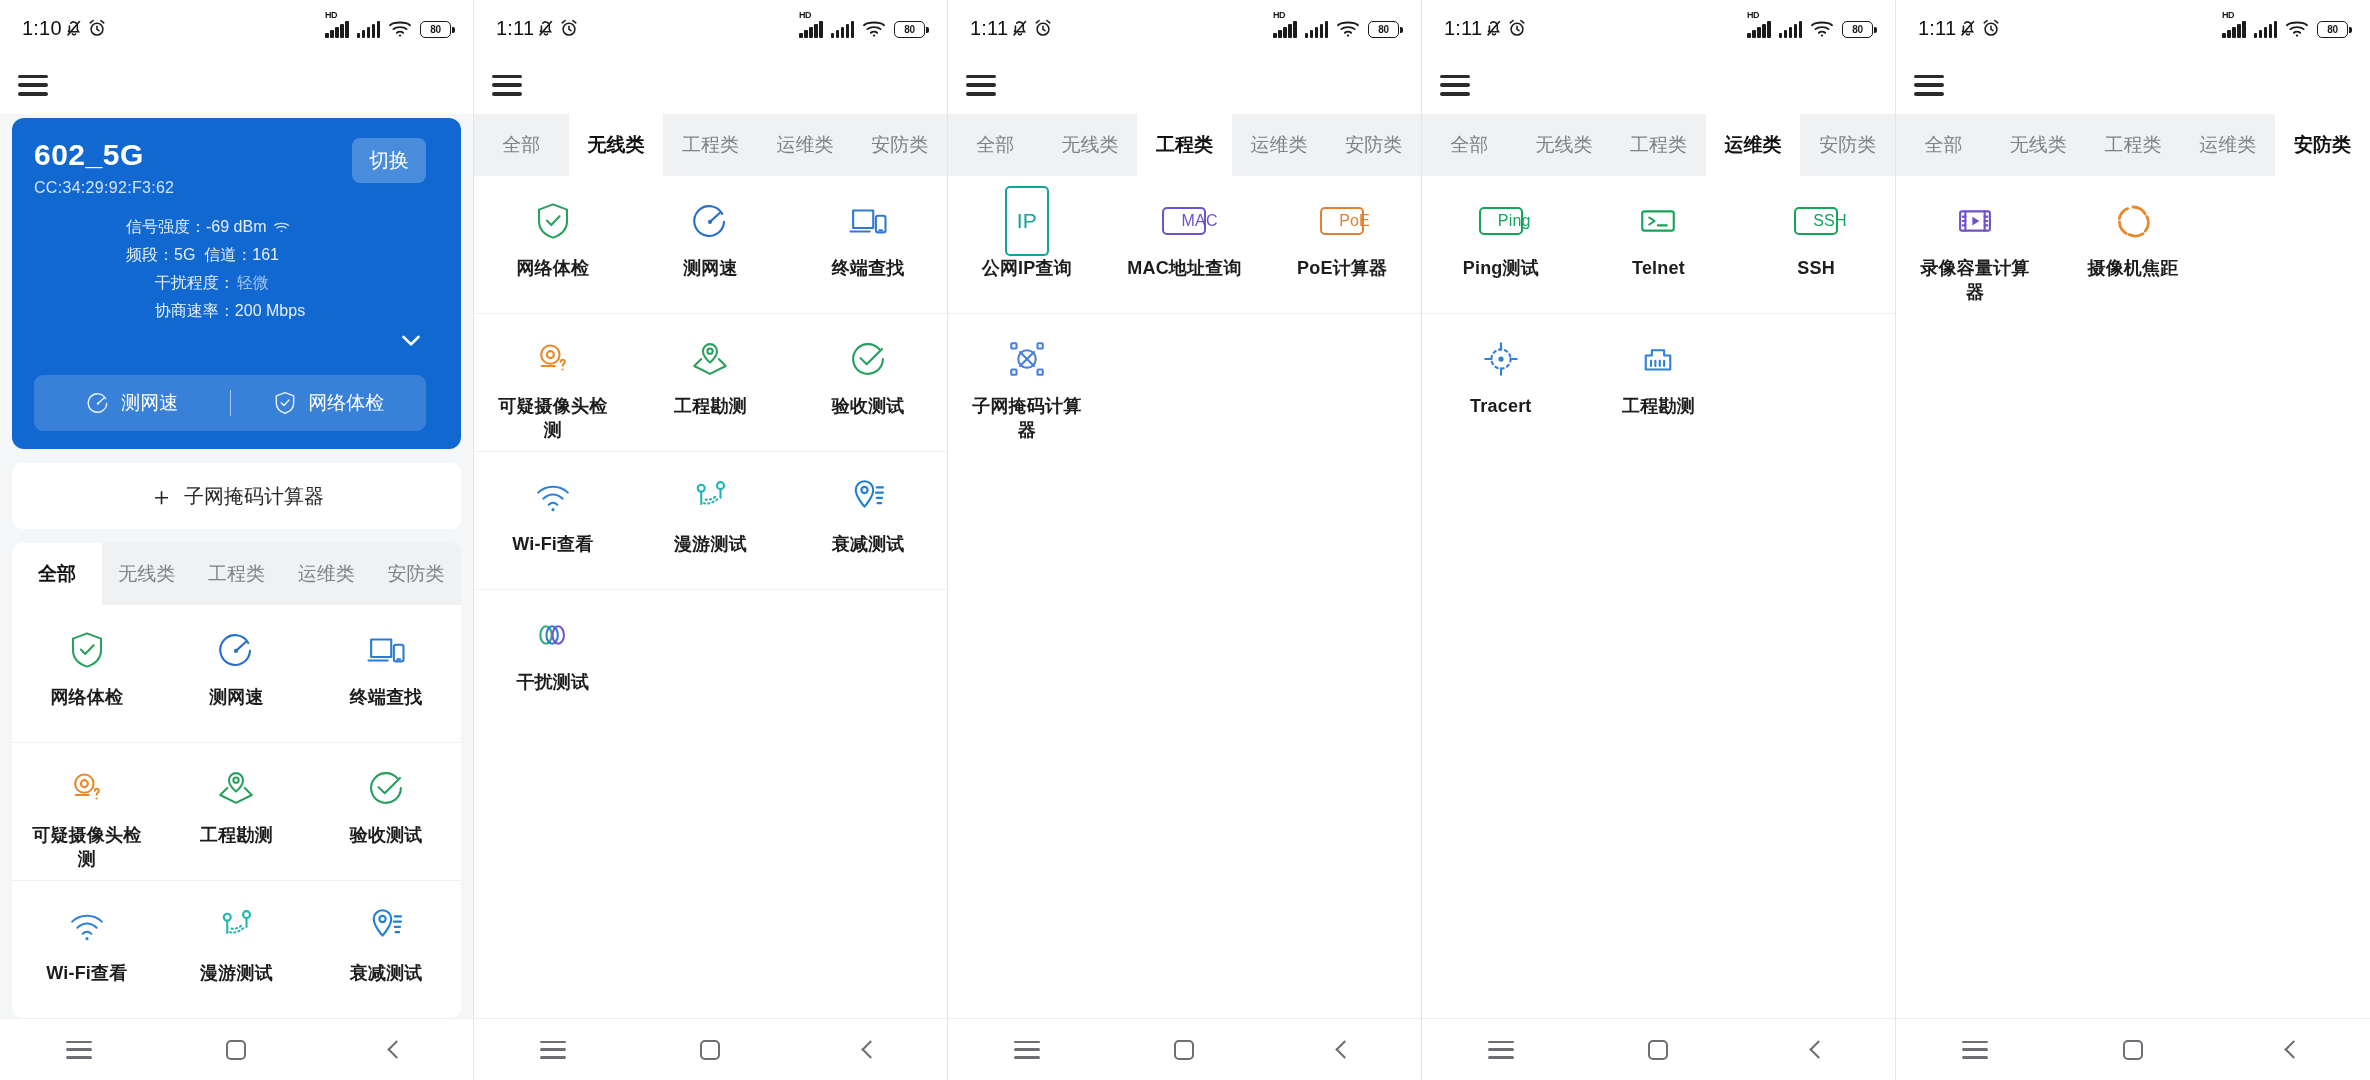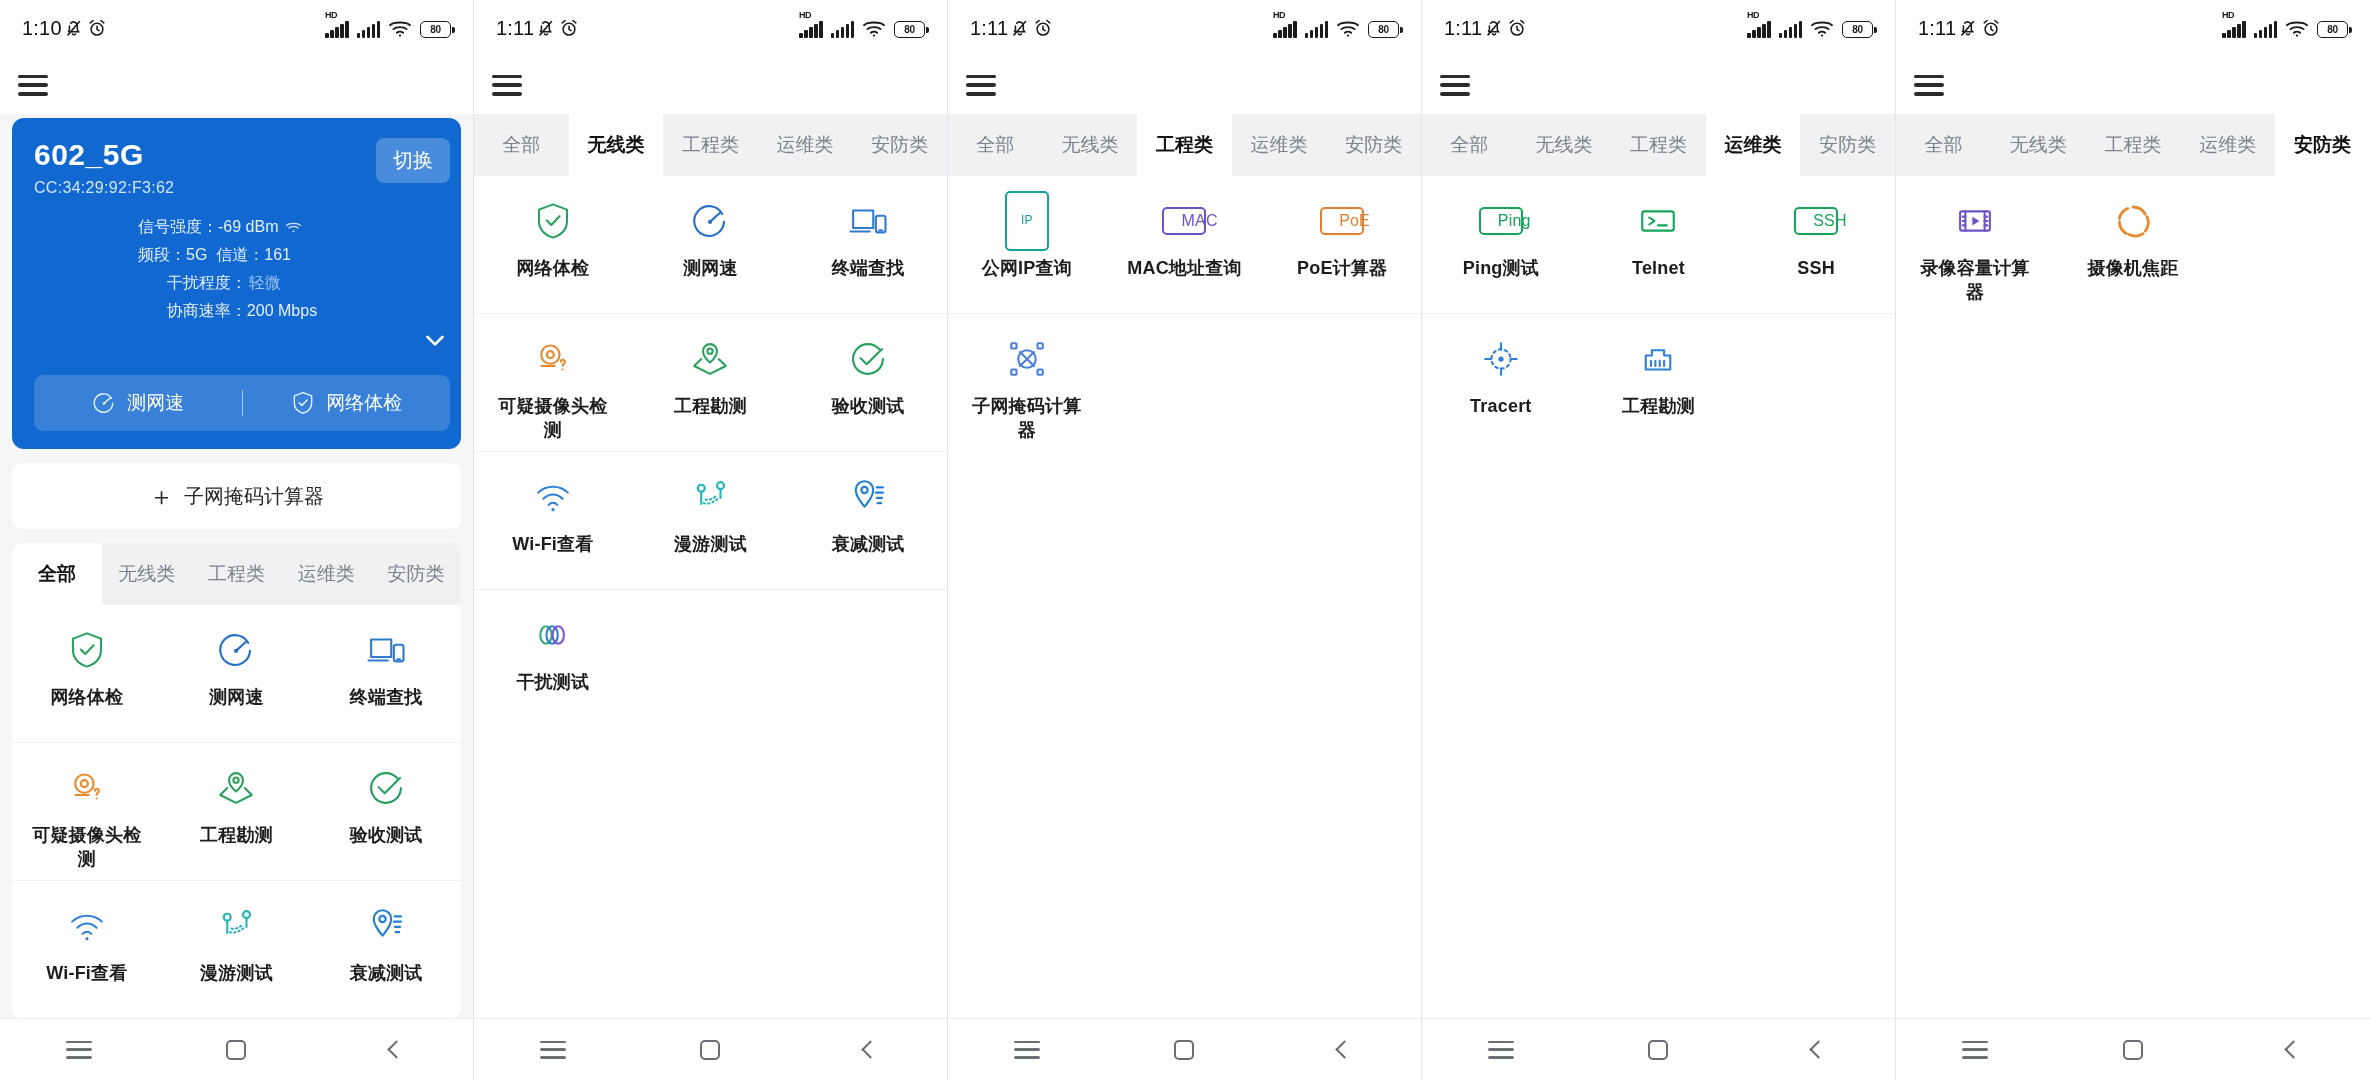--- a/index.html
+++ b/index.html
@@ -54,21 +54,21 @@
 
   
   .topbar { height: 58px; flex: 0 0 58px; background: #fff; display: flex; align-items: center; padding-left: 18px; }
   .hamburger { width: 30px; height: 21px; display: flex; flex-direction: column; justify-content: space-between; cursor: pointer; }
   .hamburger span { display: block; height: 3.2px; background: #2b2b2b; border-radius: 2px; }
 
   
   .card-wrap { padding: 4px 12px 0 12px; }
   .wifi-card {
     background: #1268d1; border-radius: 12px; color: #fff;
-    padding: 20px 11px 18px 22px; position: relative;
+    padding: 20px 35px 18px 22px; position: relative;
   }
   .wc-top { display: flex; align-items: flex-start; }
   .ssid { font-size: 30px; font-weight: bold; letter-spacing: .5px; }
   .bssid { font-size: 16px; color: #d4e4f8; margin-top: 7px; letter-spacing: .3px; }
   .switch-btn {
     margin-left: auto; background: rgba(255,255,255,.24); border-radius: 8px;
     padding: 9px 17px; font-size: 20px; color: #fff; cursor: pointer;
   }
   .wc-stats { margin-top: 16px; display: flex; align-items: center; flex-direction: column; }
   .stat-col { width: 208px; }
@@ -115,21 +115,21 @@
     margin-top: 14px; font-size: 18px; font-weight: bold; color: #1d1d1d;
     text-align: center; line-height: 1.35; max-width: 116px; letter-spacing: .2px;
   }
   .gicon { width: 42px; height: 42px; display: flex; align-items: center; justify-content: center; }
   .gicon svg { width: 42px; height: 42px; display: block; }
   .rowsep { width: 100%; height: 1px; background: #f0f0f0; }
 
   
   .badge {
     border: 2.4px solid currentColor; border-radius: 5px;
-    font-size: 12px; font-weight: 500; letter-spacing: .2px;
+    font-size: 21px; font-weight: 500; letter-spacing: .2px;
     padding: 21px 7px; line-height: 1.15; min-width: 44px; text-align: center;
   }
   .badge.sm { font-size: 16px; padding: 3px 17px; }
 
   
   .navbar {
     height: 62px; flex: 0 0 62px; background: #fff;
     display: flex; align-items: center; justify-content: space-around;
     border-top: 1px solid #efefef;
   }

